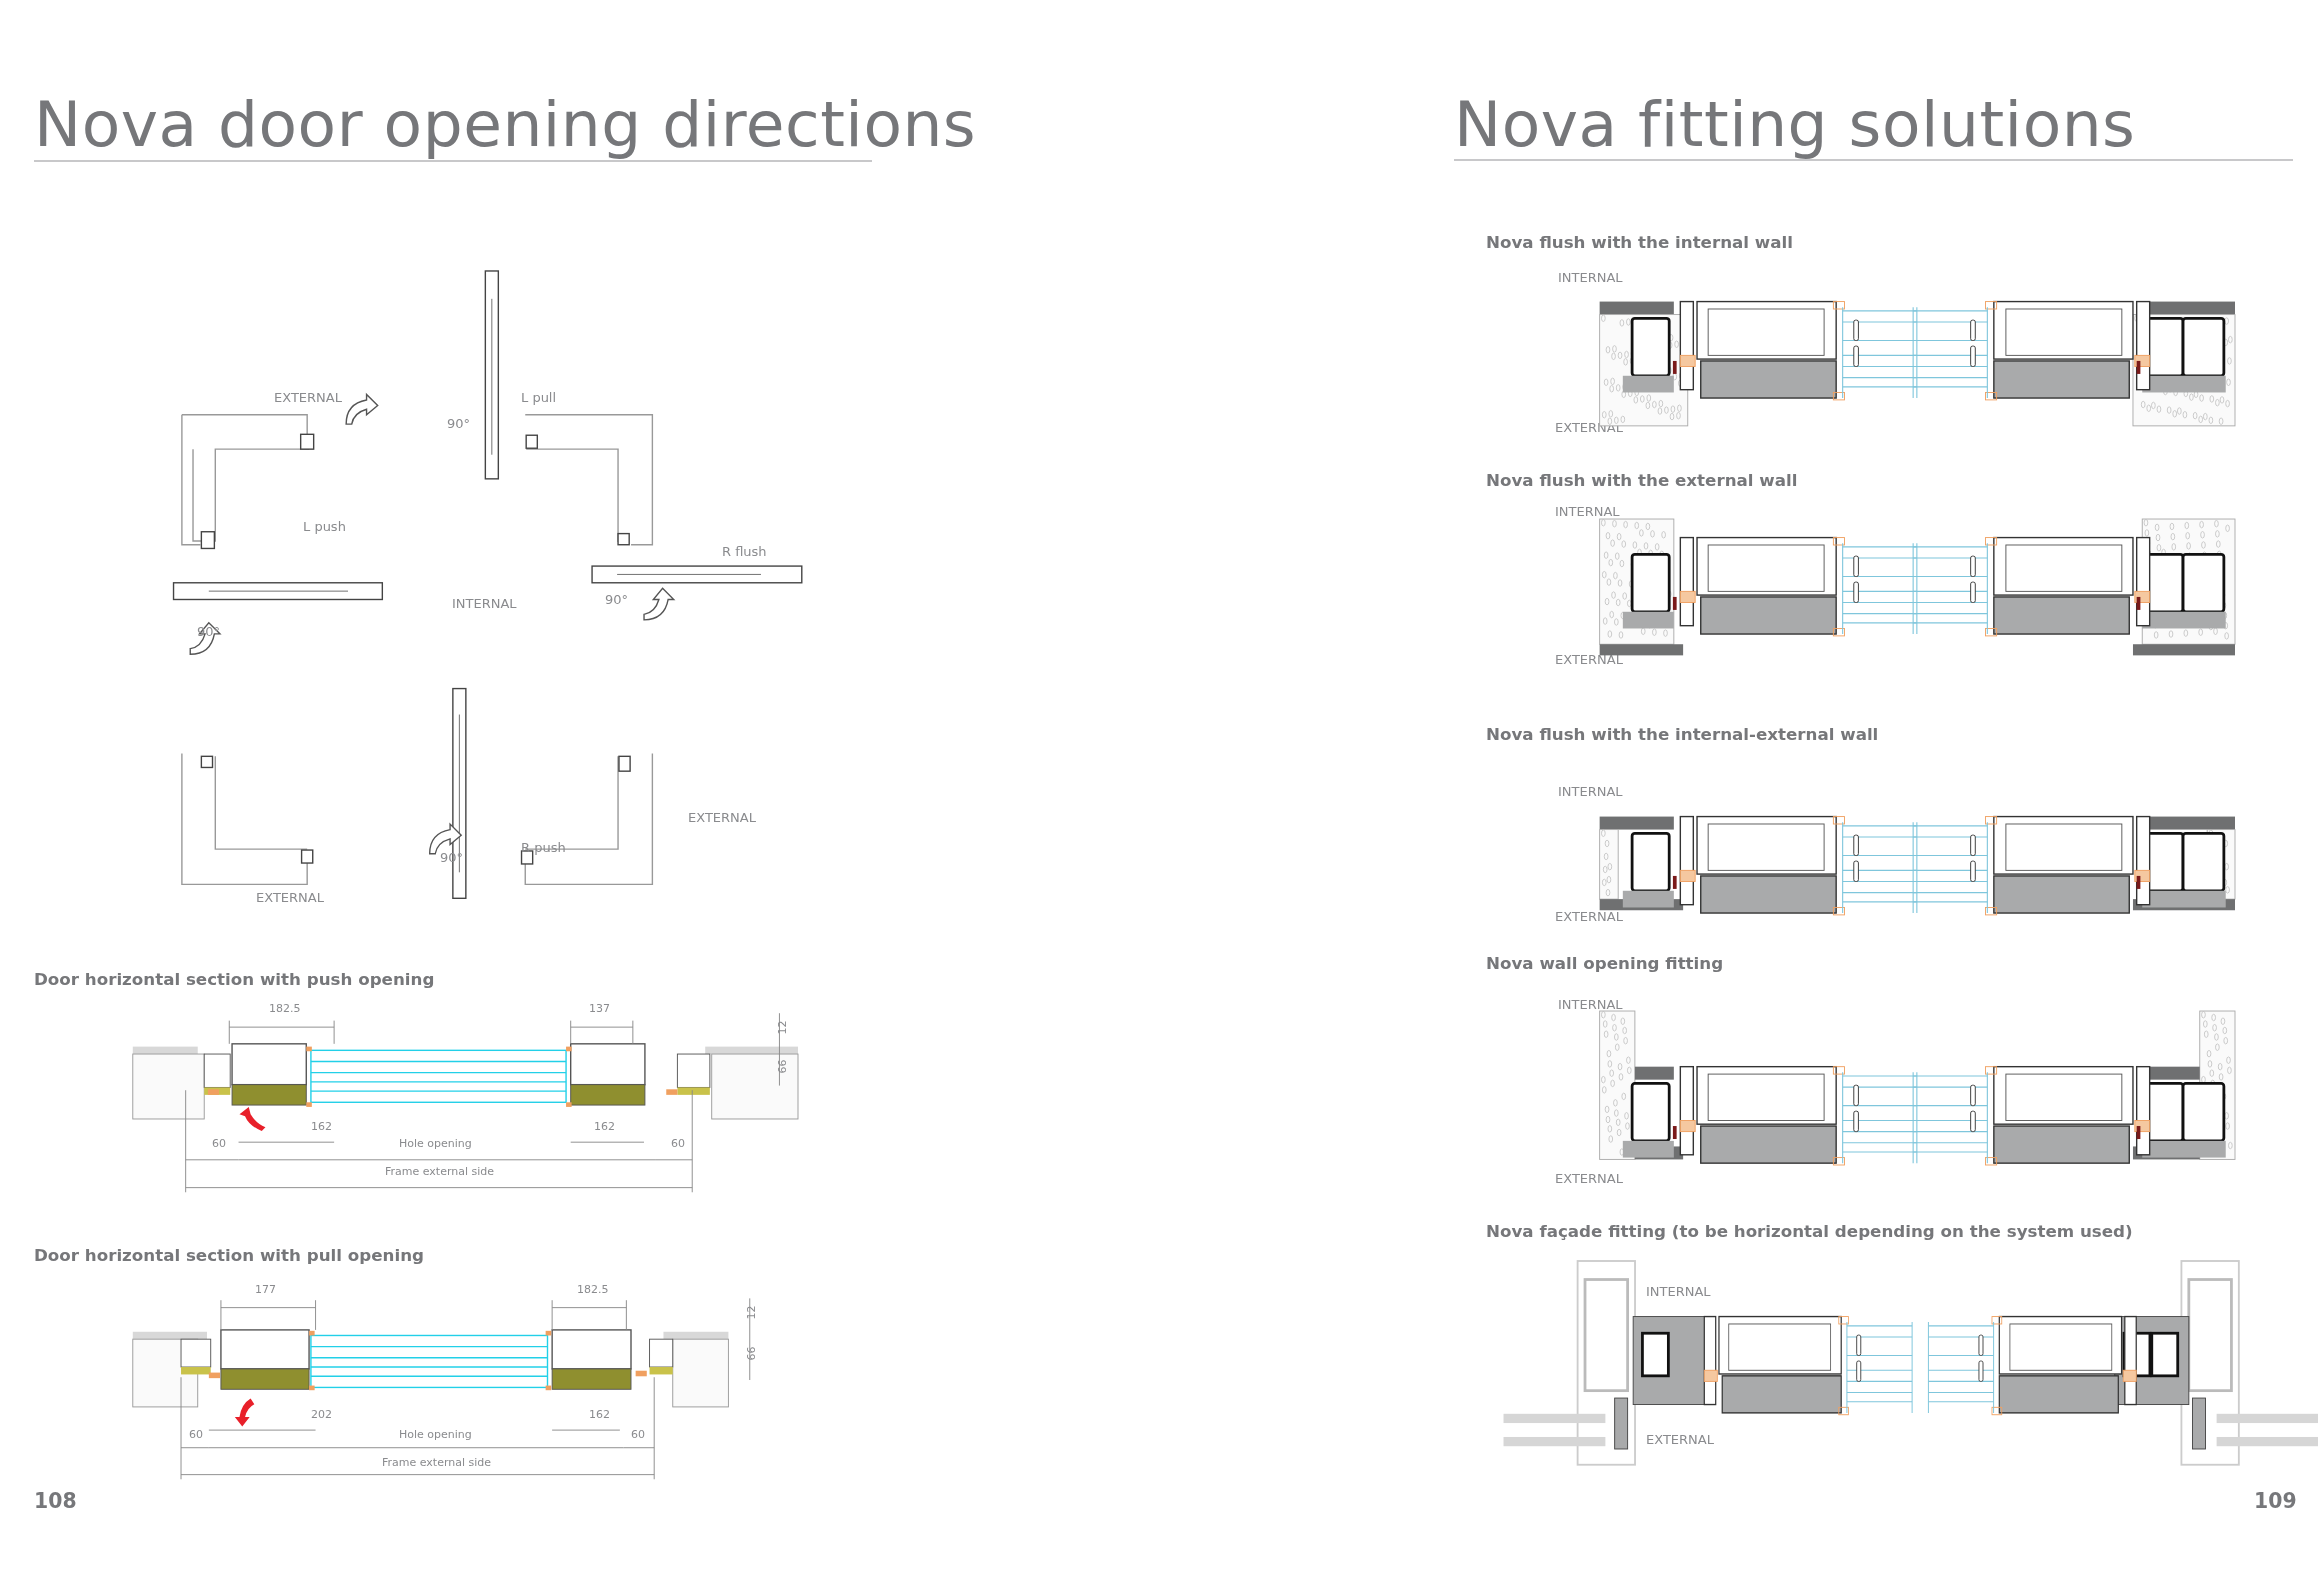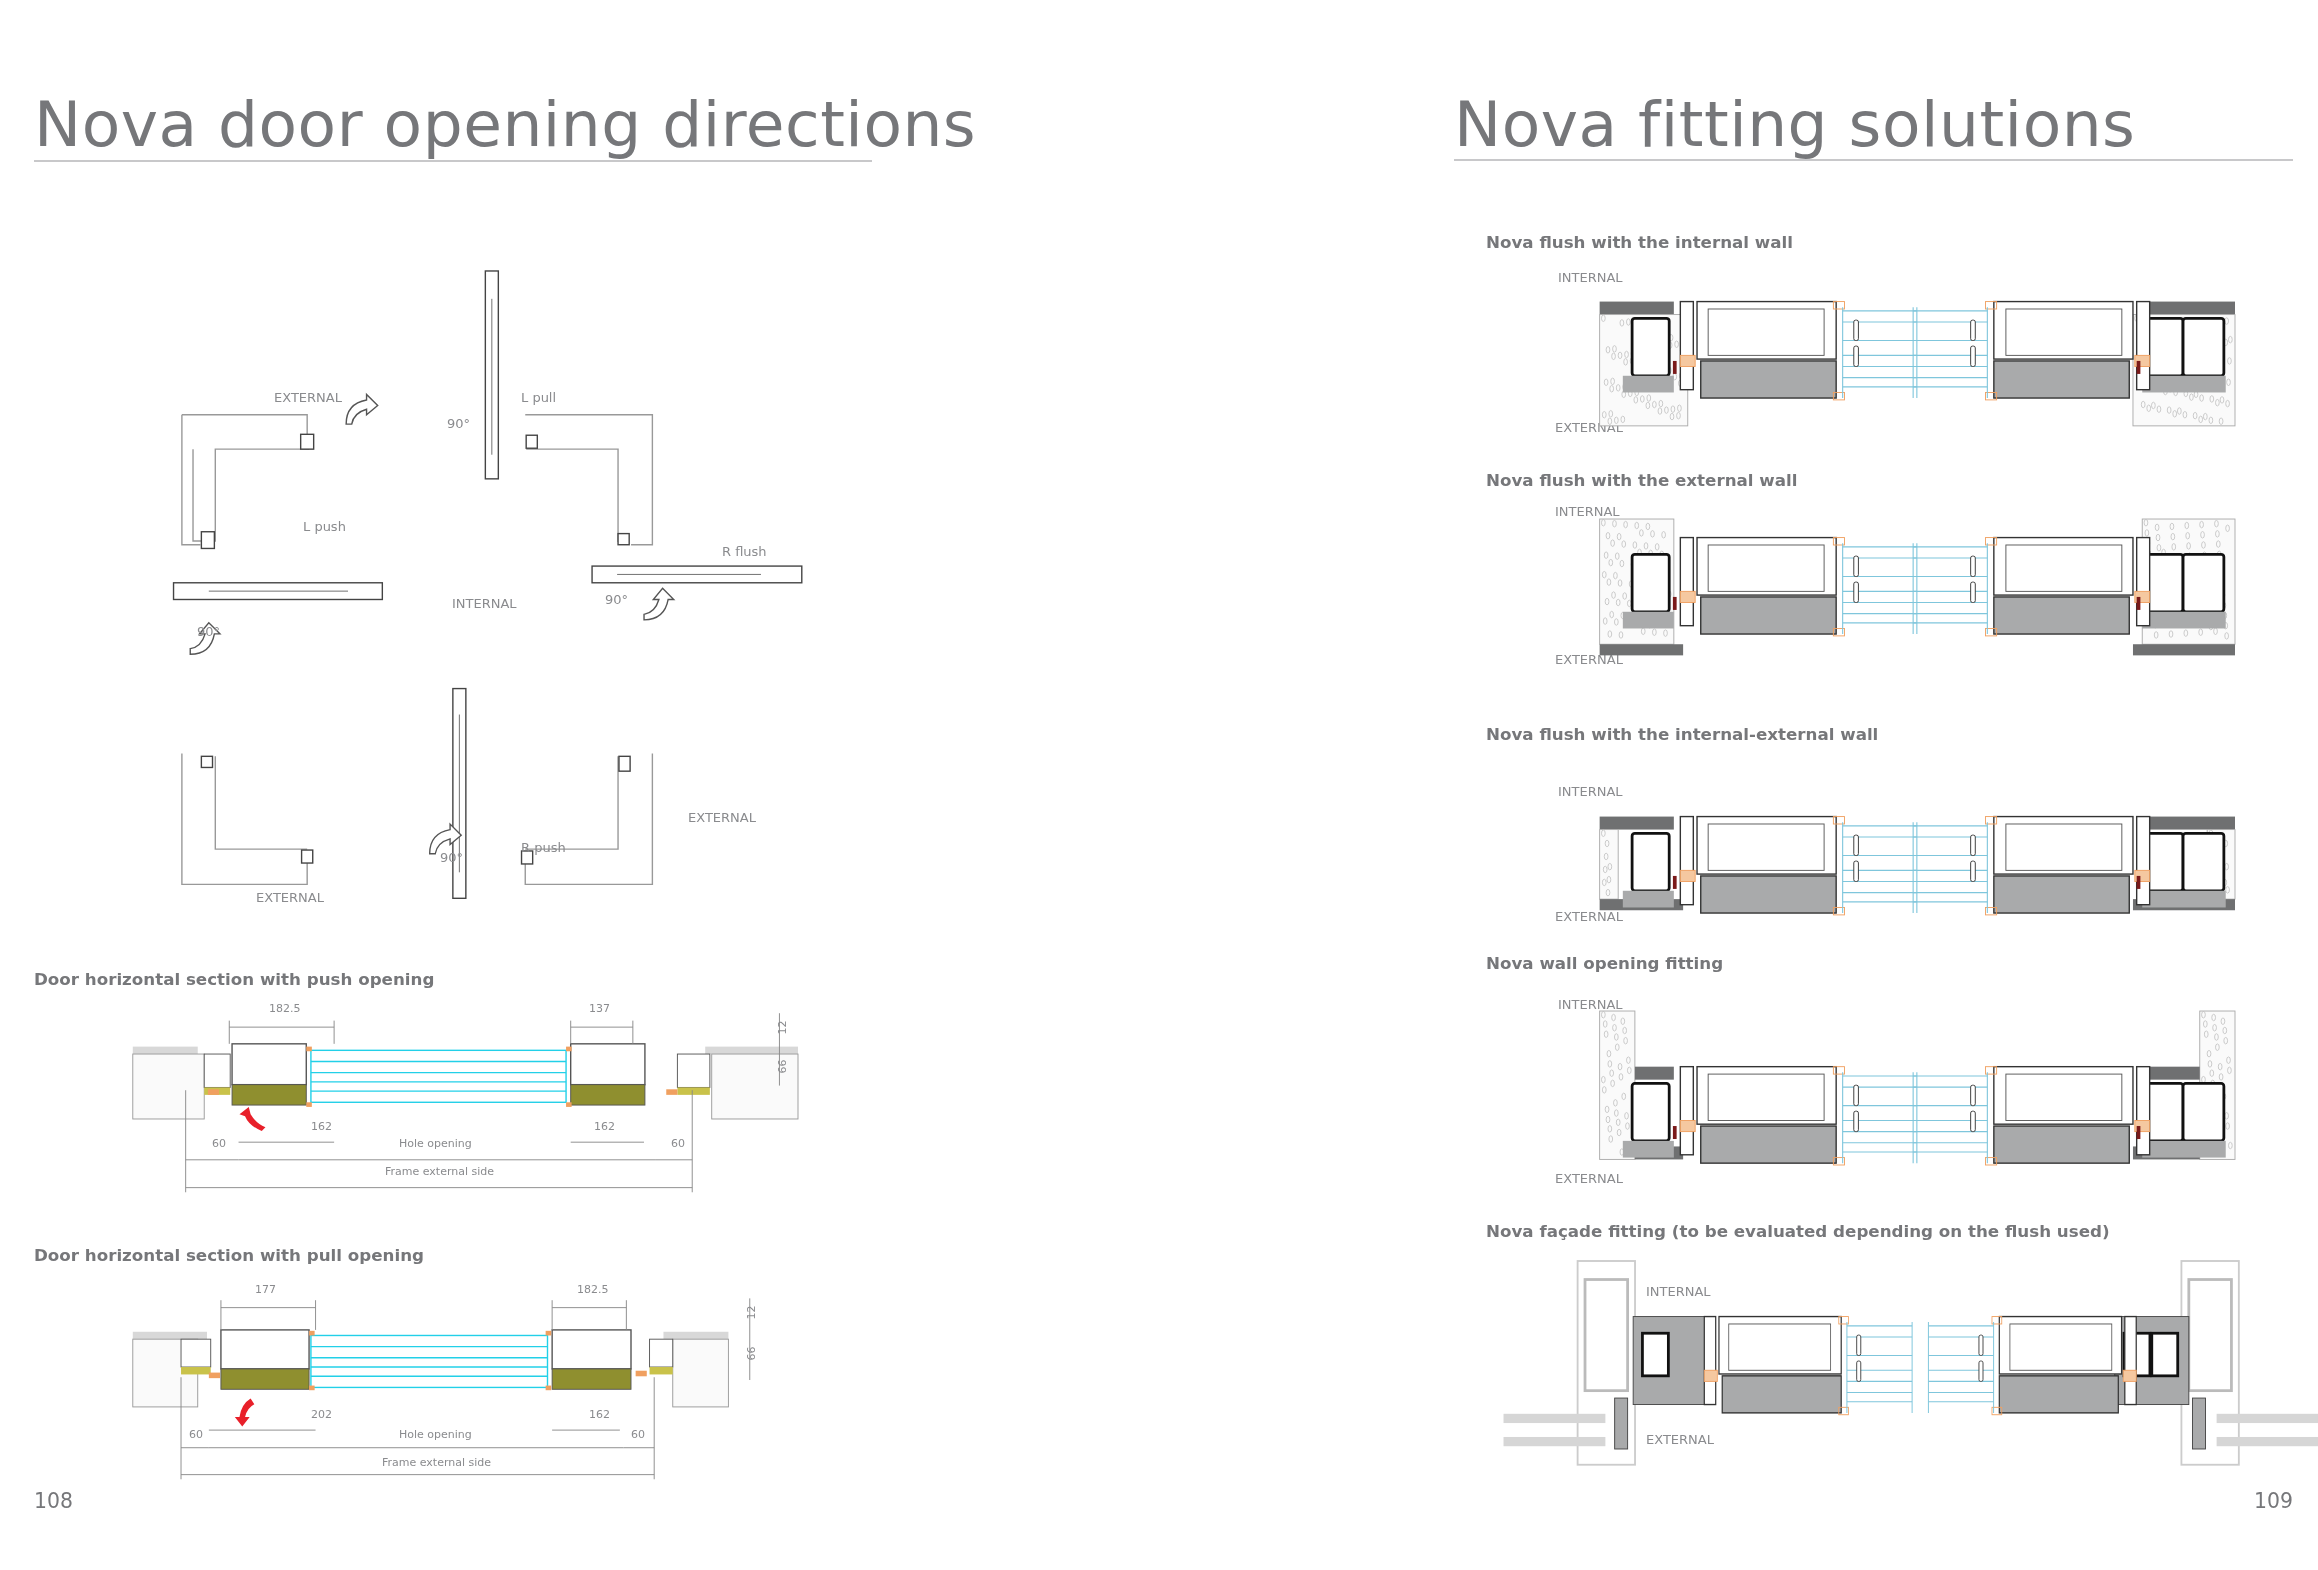--- a/index.html
+++ b/index.html
@@ -4,21 +4,21 @@
 <style>
   html, body { margin:0; padding:0; background:#ffffff; }
   body { width:2319px; height:1570px; position:relative; overflow:hidden;
          font-family:"DejaVu Sans", "Liberation Sans", sans-serif; color:#76777a; }
   .abs { position:absolute; }
   .page-title { font-size:63px; font-weight:400; color:#76777a; letter-spacing:0.5px; line-height:1; white-space:nowrap;text-align:center; }
   .title-rule { height:1.9px; background:#c8c8ca; }
   .sec-label { font-size:16.7px; font-weight:bold; color:#76777a; white-space:nowrap; }
   .small { font-size:13px; color:#8a8b8e; white-space:nowrap; }
   .dim { font-size:11px; color:#8a8b8e; white-space:nowrap; }
-  .page-num { font-size:20.4px; color:#76777a; }
+  .page-num { font-size:20.4px; color:#76777a;font-weight:bold; }
   svg { position:absolute; overflow:visible; }
 </style>
 </head>
 <body>
 
 <div class="abs page-title" style="left:34px; top:93px;">Nova door opening directions</div>
 <div class="abs title-rule" style="left:34px; top:160px; width:838px;"></div>
 
 <div class="abs" style="left:0; top:0; width:928px; height:928px;">
   <svg width="928" height="928" viewBox="0 0 1000 1000">
@@ -817,21 +817,21 @@
           <line x1="423" y1="6" x2="423" y2="104"></line>
         </g>
         <rect x="405" y="20" width="5" height="22" rx="2" fill="#fff" stroke="#333"></rect>
         <rect x="405" y="48" width="5" height="22" rx="2" fill="#fff" stroke="#333"></rect>
         <rect x="84" y="64" width="4" height="14" fill="#7a1a1a"></rect>
         <rect x="584" y="64" width="4" height="14" fill="#7a1a1a"></rect>
       </g>
     </svg>
   </div>
 
-<div class="abs sec-label" style="left:1486px; top:1221px;">Nova façade fitting (to be evaluated depending on the flush used)</div>
+<div class="abs sec-label" style="left:1486px; top:1221px;">Nova façade fitting (to be horizontal depending on the system used)</div>
 <div class="abs small" style="left:1646px; top:1284px;">INTERNAL</div>
 <div class="abs small" style="left:1646px; top:1432px;">EXTERNAL</div>
 <div class="abs" style="left:1475px; top:1261px;">
     <svg width="872" height="213" viewBox="0 0 940 230">
       <rect x="110" y="0" width="62" height="220" fill="none" stroke="#ccc" stroke-width="2"></rect>
       <rect x="118" y="20" width="46" height="120" fill="none" stroke="#bbb" stroke-width="3"></rect>
       <rect x="762" y="0" width="62" height="220" fill="none" stroke="#ccc" stroke-width="2"></rect>
       <rect x="770" y="20" width="46" height="120" fill="none" stroke="#bbb" stroke-width="3"></rect>
       <rect x="30" y="165" width="110" height="10" fill="#d6d6d6"></rect>
       <rect x="30" y="190" width="110" height="10" fill="#d6d6d6"></rect>

